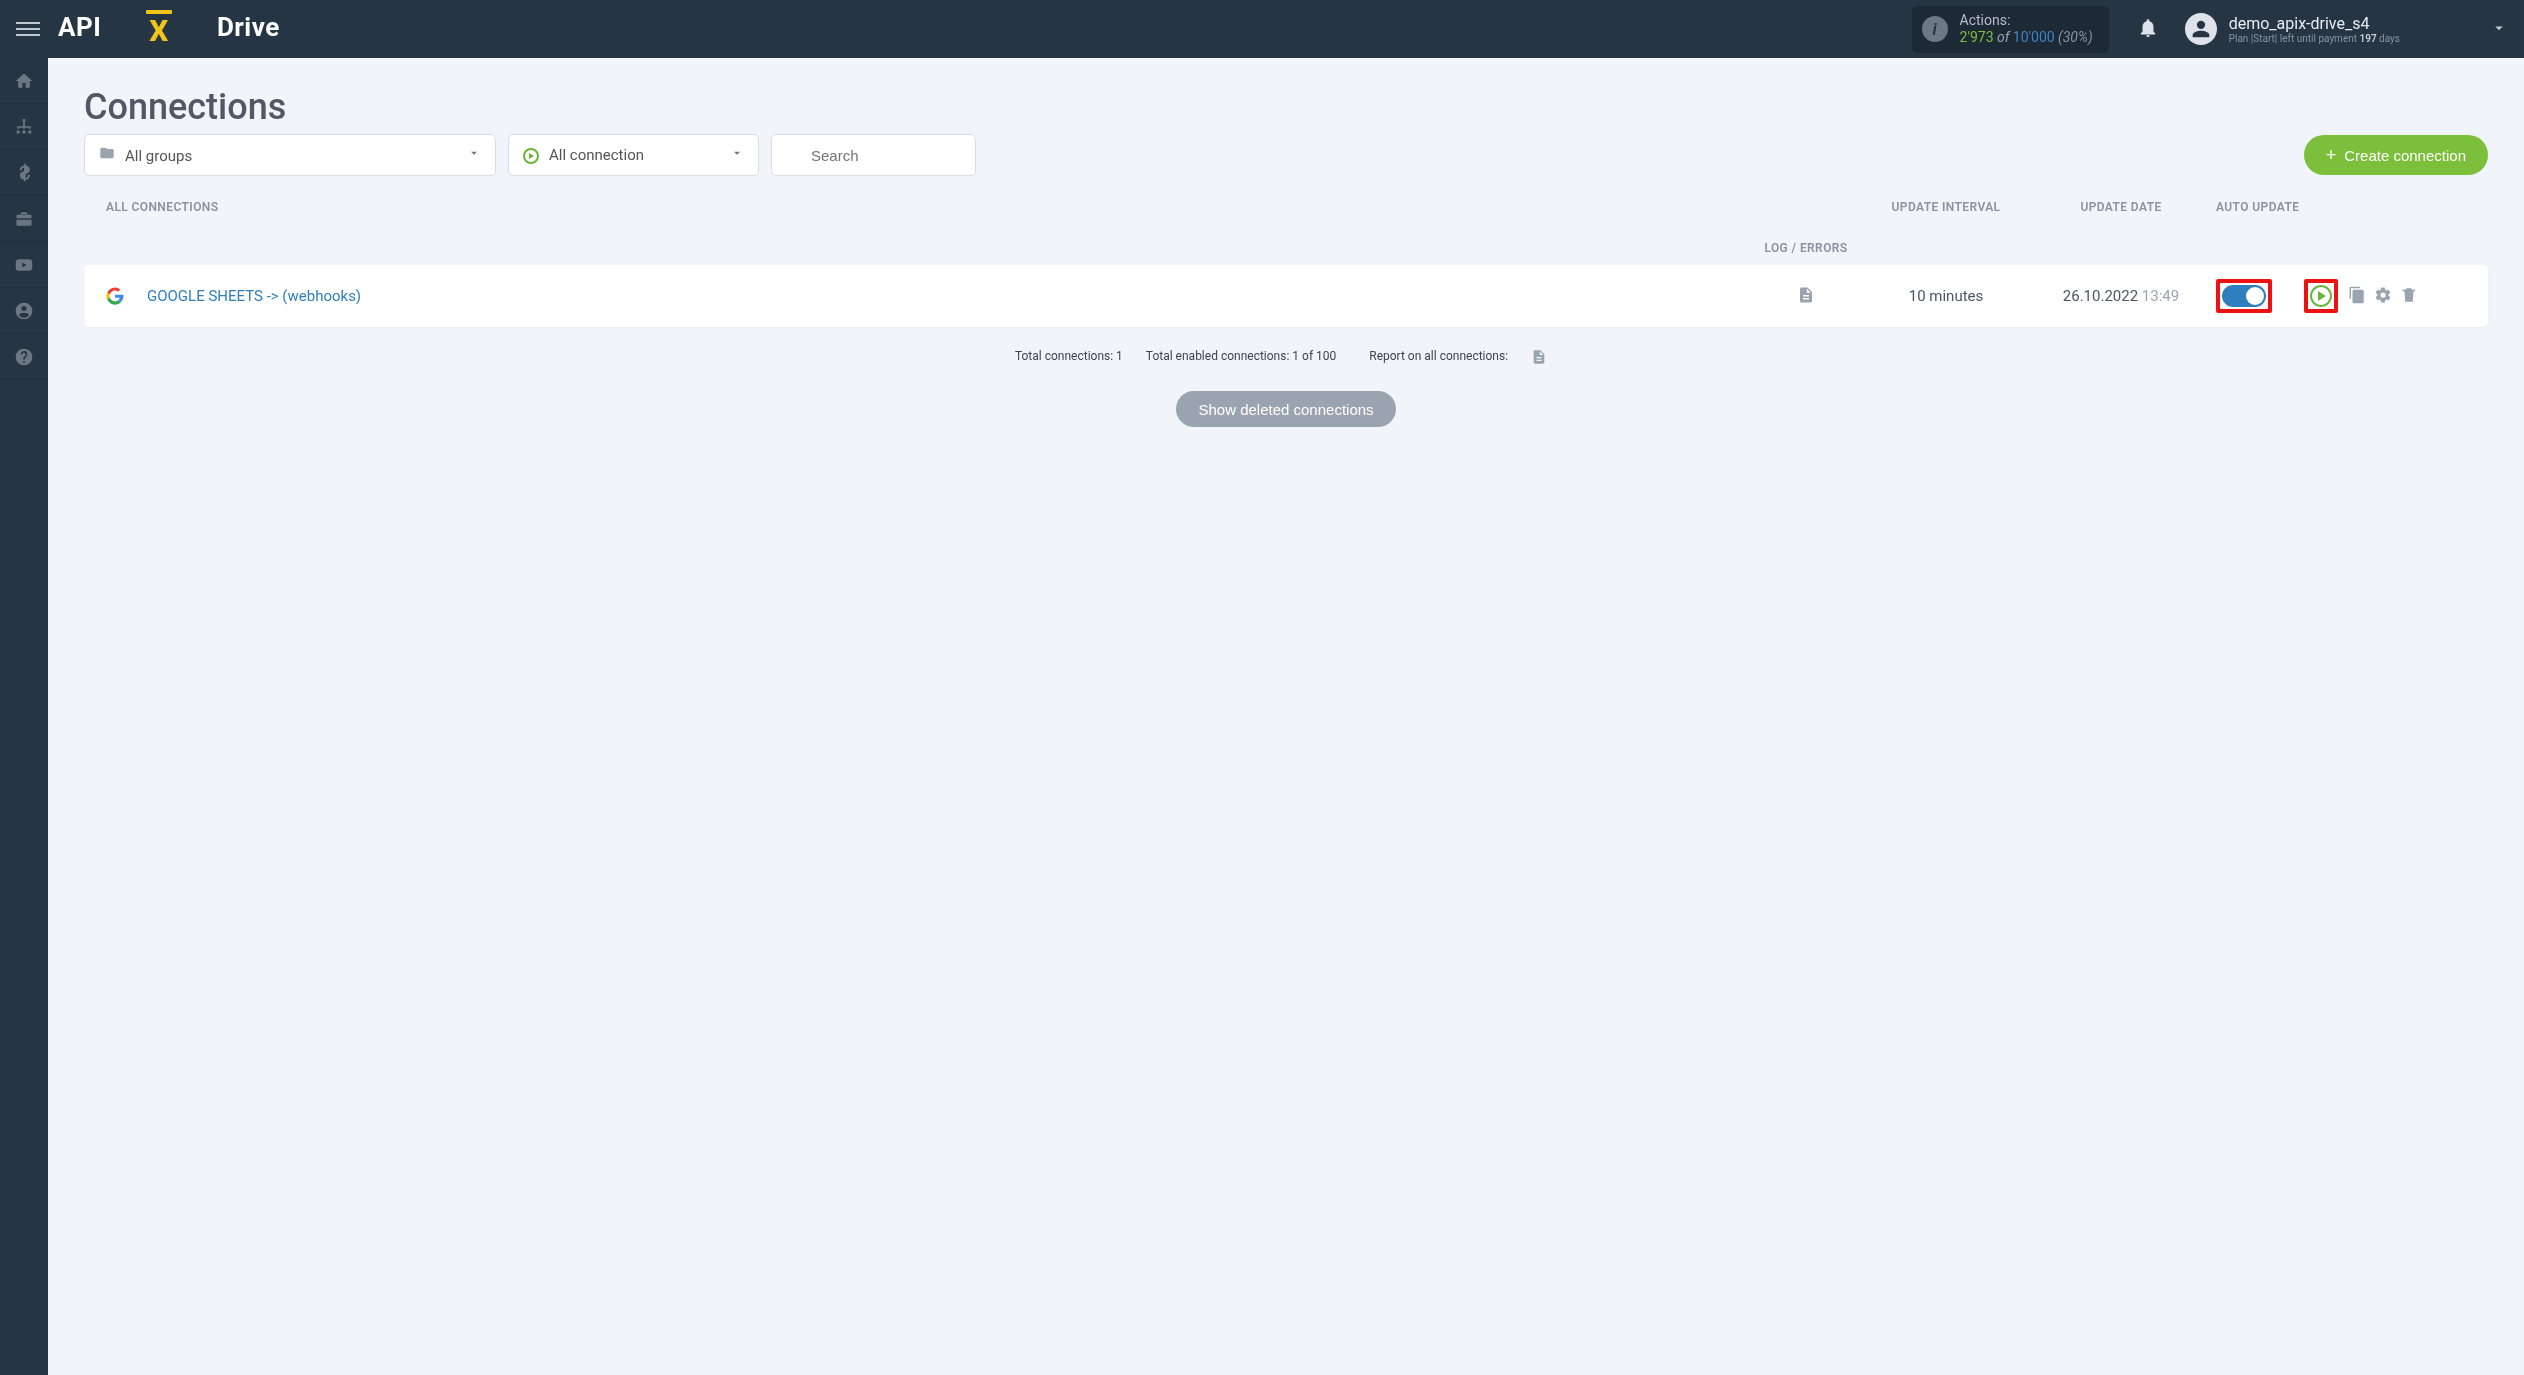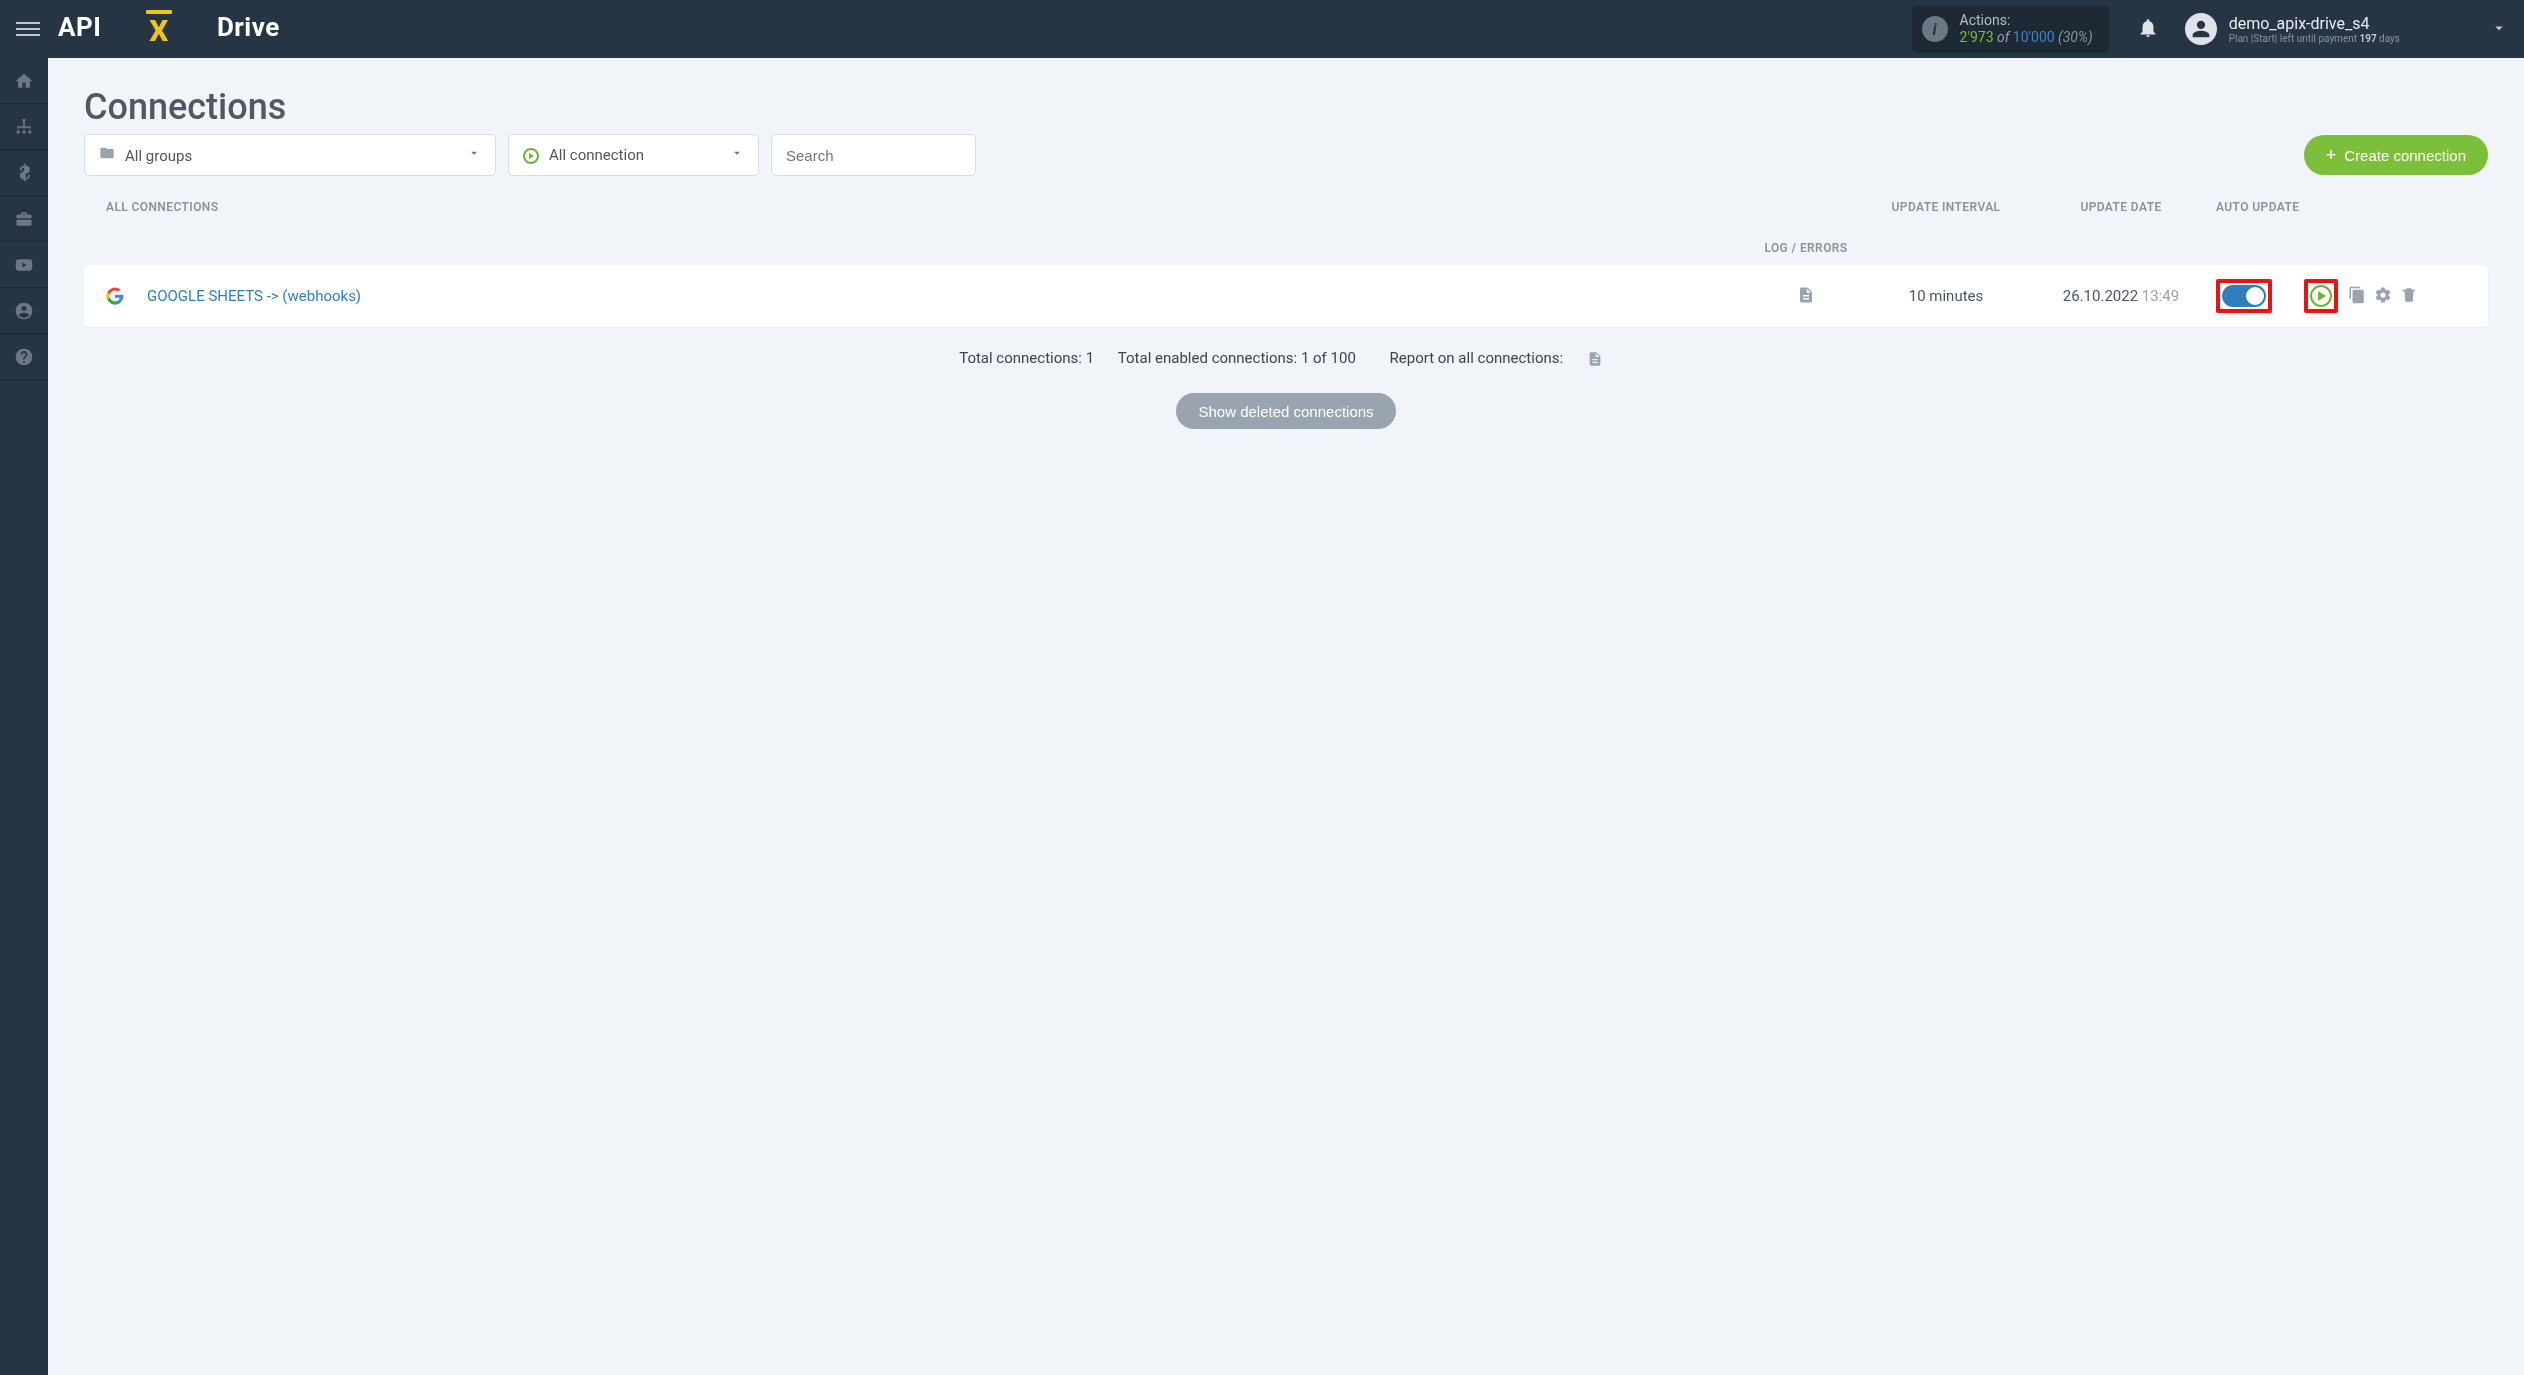--- a/index.html
+++ b/index.html
@@ -106,21 +106,21 @@
     background:#fff; border:1px solid #d8dde5; border-radius:5px;
     height:42px; display:flex; align-items:center; padding:0 14px;
     color:#555; font-size:15px;
   }
   .select { cursor:pointer; justify-content:space-between; }
   .select .left { display:flex; align-items:flex-end; gap:10px; }
   .select .chev svg { width:14px; height:14px; fill:#6d7784; }
   .sel-groups { width:412px; }
   .sel-conn   { width:251px; }
   .search { width:205px; }
-  .search input { border:none; outline:none; width:100%; font-size:15px; color:#555;}
+  .search input { border:none; outline:none; width:100%; font-size:15px; color:#555;margin-left:25px;}
   .filters-spacer { flex:1; }
   .btn-create {
     background:#7bbf3a; color:#fff; border:none; border-radius:20px;
     height:40px; padding:0 22px; font-size:15px; font-weight:500;
     display:flex; align-items:center; gap:8px; cursor:pointer;
   }
   .btn-create .plus { font-size:18px; line-height:1; }
 
   
   .thead { display:flex; padding:4px 22px 10px; color:#8a93a1; font-size:12px; letter-spacing:0.4px; font-weight:600;}
@@ -163,21 +163,21 @@
     display:flex; align-items:center; justify-content:center; cursor:pointer;
   }
   .play-circle .tri {
     width:0;height:0;border-style:solid;border-width:5px 0 5px 8px;
     border-color:transparent transparent transparent #6bb53a; margin-left:2px;
   }
   .row-actions { display:flex; align-items:center; gap:8px; }
   .row-actions svg { width:18px; height:18px; fill:#9aa3b0; cursor:pointer;}
 
   
-  .stats { text-align:center; margin-top:22px; color:#3c4452; font-size:15px;}
+  .stats { text-align:center; margin-top:22px; color:#3c4452; font-size:12px;}
   .stats span { margin:0 10px; }
   .stats .repicon svg { width:16px; height:16px; fill:#9aa3b0; vertical-align:middle;}
   .show-deleted {
     display:block; margin:26px auto 0;
     background:#9aa3b0; color:#fff; border:none;
     border-radius:20px; height:36px; padding:0 22px; font-size:15px; cursor:pointer;
   }
 
   .folder-icon svg { width:16px; height:16px; fill:#9aa3b0; }
   .play-sm {

